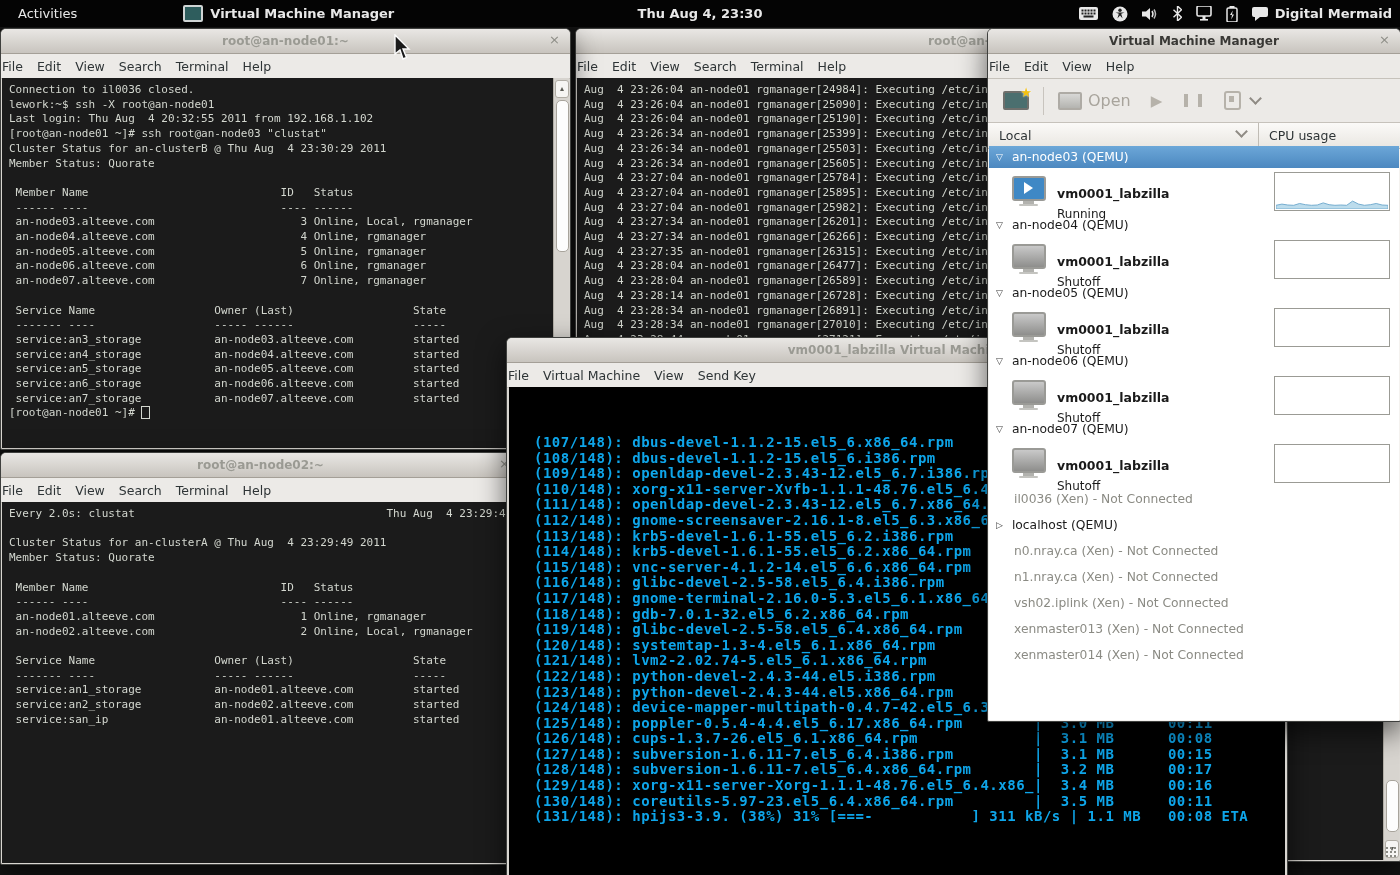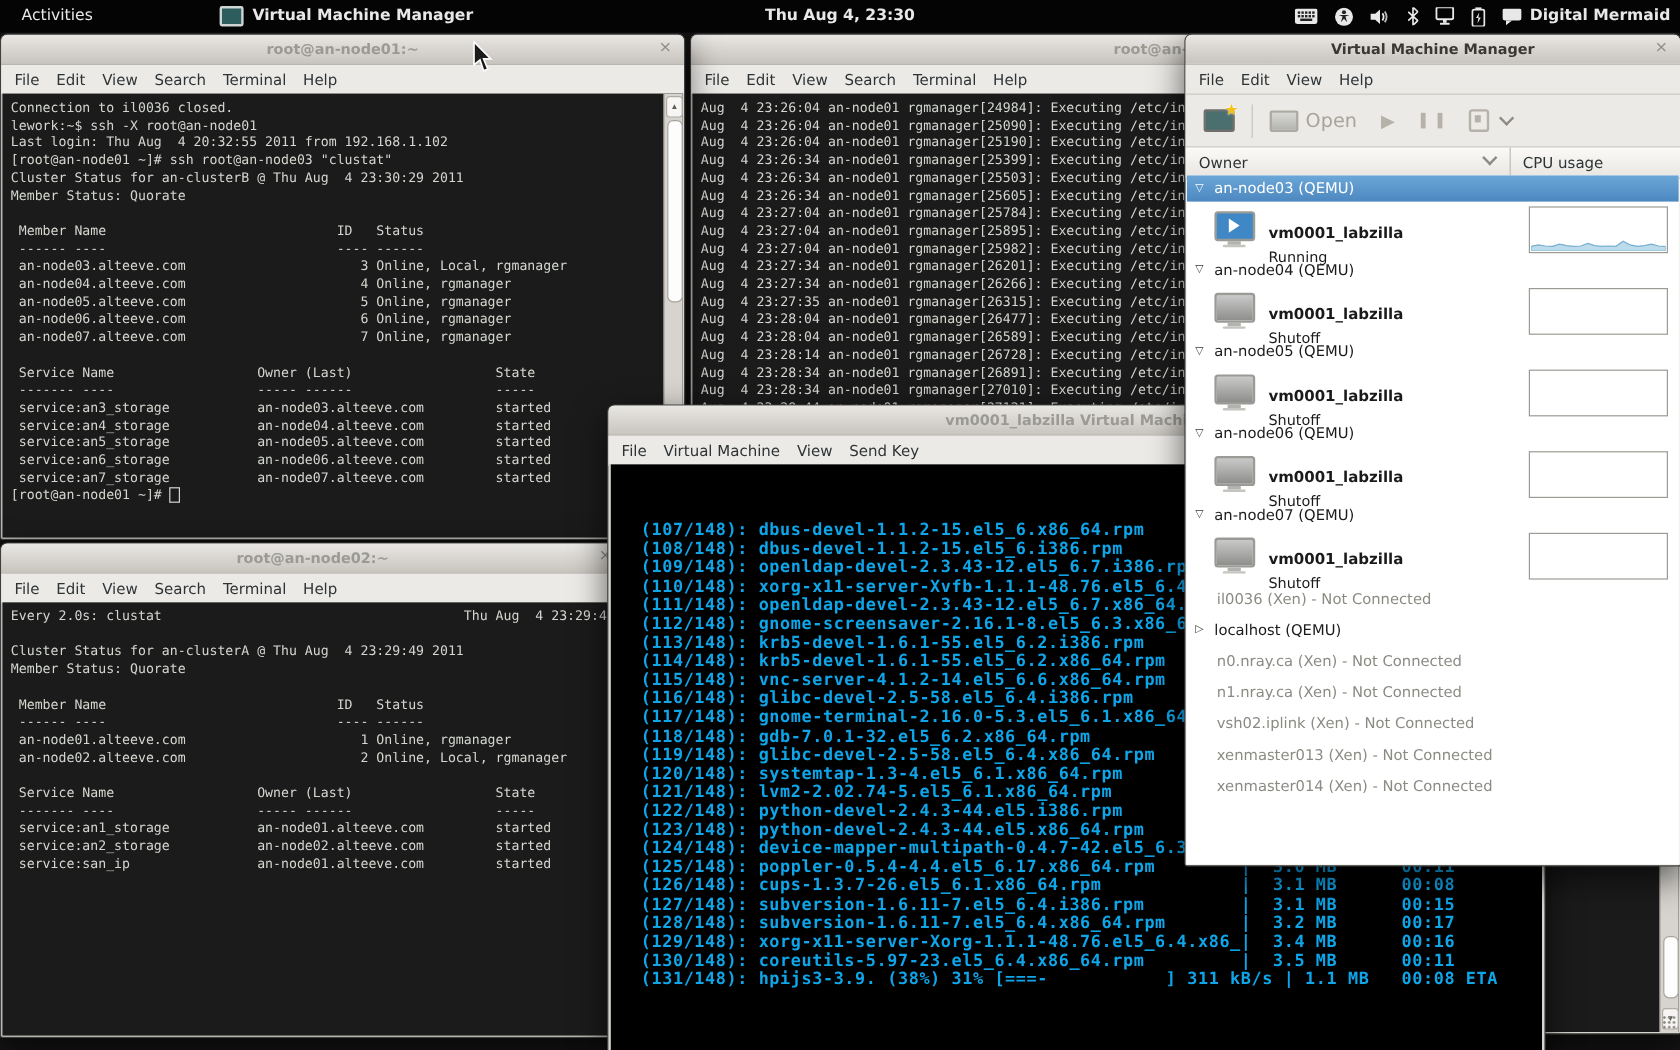--- a/index.html
+++ b/index.html
@@ -20,21 +20,21 @@
   
   .window{position:absolute;background:#d9d6d1;border:1px solid #3f403e;border-radius:6px 6px 2px 2px;
           box-shadow:0 10px 28px rgba(0,0,0,.6);}
   .titlebar{height:24px;background:linear-gradient(#e9e7e4,#c8c4be);border-bottom:1px solid #a49f97;
             border-radius:5px 5px 0 0;position:relative;text-align:center;
             font-size:12px;font-weight:bold;line-height:24px;color:#393835;}
   .titlebar.unfocused{color:#9a9a93;}
   .title-abs{position:absolute;top:0;line-height:24px;white-space:nowrap;}
   .close-btn{position:absolute;right:8px;top:4px;width:15px;height:15px;line-height:14px;text-align:center;
              color:#8d8d86;font-size:13px;font-weight:normal;border-radius:3px;}
-  .menubar{height:24px;background:#eceae7;display:flex;align-items:center;gap:14px;padding-left:11px;
+  .menubar{height:24px;background:#eceae7;display:flex;align-items:center;gap:14px;padding-left:1px;
            font-size:12.5px;color:#2e3436;border-bottom:1px solid #c6c2bb;}
   .menubar .mi{white-space:nowrap;}
 
   
   .termbody{position:absolute;left:1px;right:1px;bottom:1px;background:#1b1b1b;overflow:hidden;}
   .termbody pre{margin:0;padding:5px 0 0 7px;font:11px/14.7px "DejaVu Sans Mono",monospace;color:#d3d7cf;white-space:pre;}
   .promptline{padding-left:7px;font:11px/14.7px "DejaVu Sans Mono",monospace;color:#d3d7cf;white-space:pre;}
   .cursor-hollow{display:inline-block;width:7px;height:11px;border:1px solid #d3d7cf;vertical-align:text-bottom;}
   .vscroll{position:absolute;top:0;right:0;bottom:0;width:15px;background:#d7d4cf;border-left:1px solid #b3afa7;}
   .sbtn{position:absolute;left:1px;width:12px;height:16px;background:#f6f5f3;border:1px solid #b0aca4;
@@ -283,21 +283,21 @@
     </div>
     <div class="tb-btn" style="margin-left:8px;">
       <span class="pause-glyph"></span>
     </div>
     <div class="tb-btn" style="margin-left:8px;">
       <span class="power-glyph"></span>
       <span class="chev"></span>
     </div>
   </div>
   <div class="vmm-colhead">
-    <span class="namecol">Owner</span>
+    <span class="namecol">Local</span>
     <span class="chev head-chev"></span>
     <span class="cpu-div"></span>
     <span class="cpucol">CPU usage</span>
   </div>
   <div class="vmm-list">
 
     <div class="host-row selected">
       <span class="tri">▽</span>
       <span>an-node03 (QEMU)</span>
     </div>

